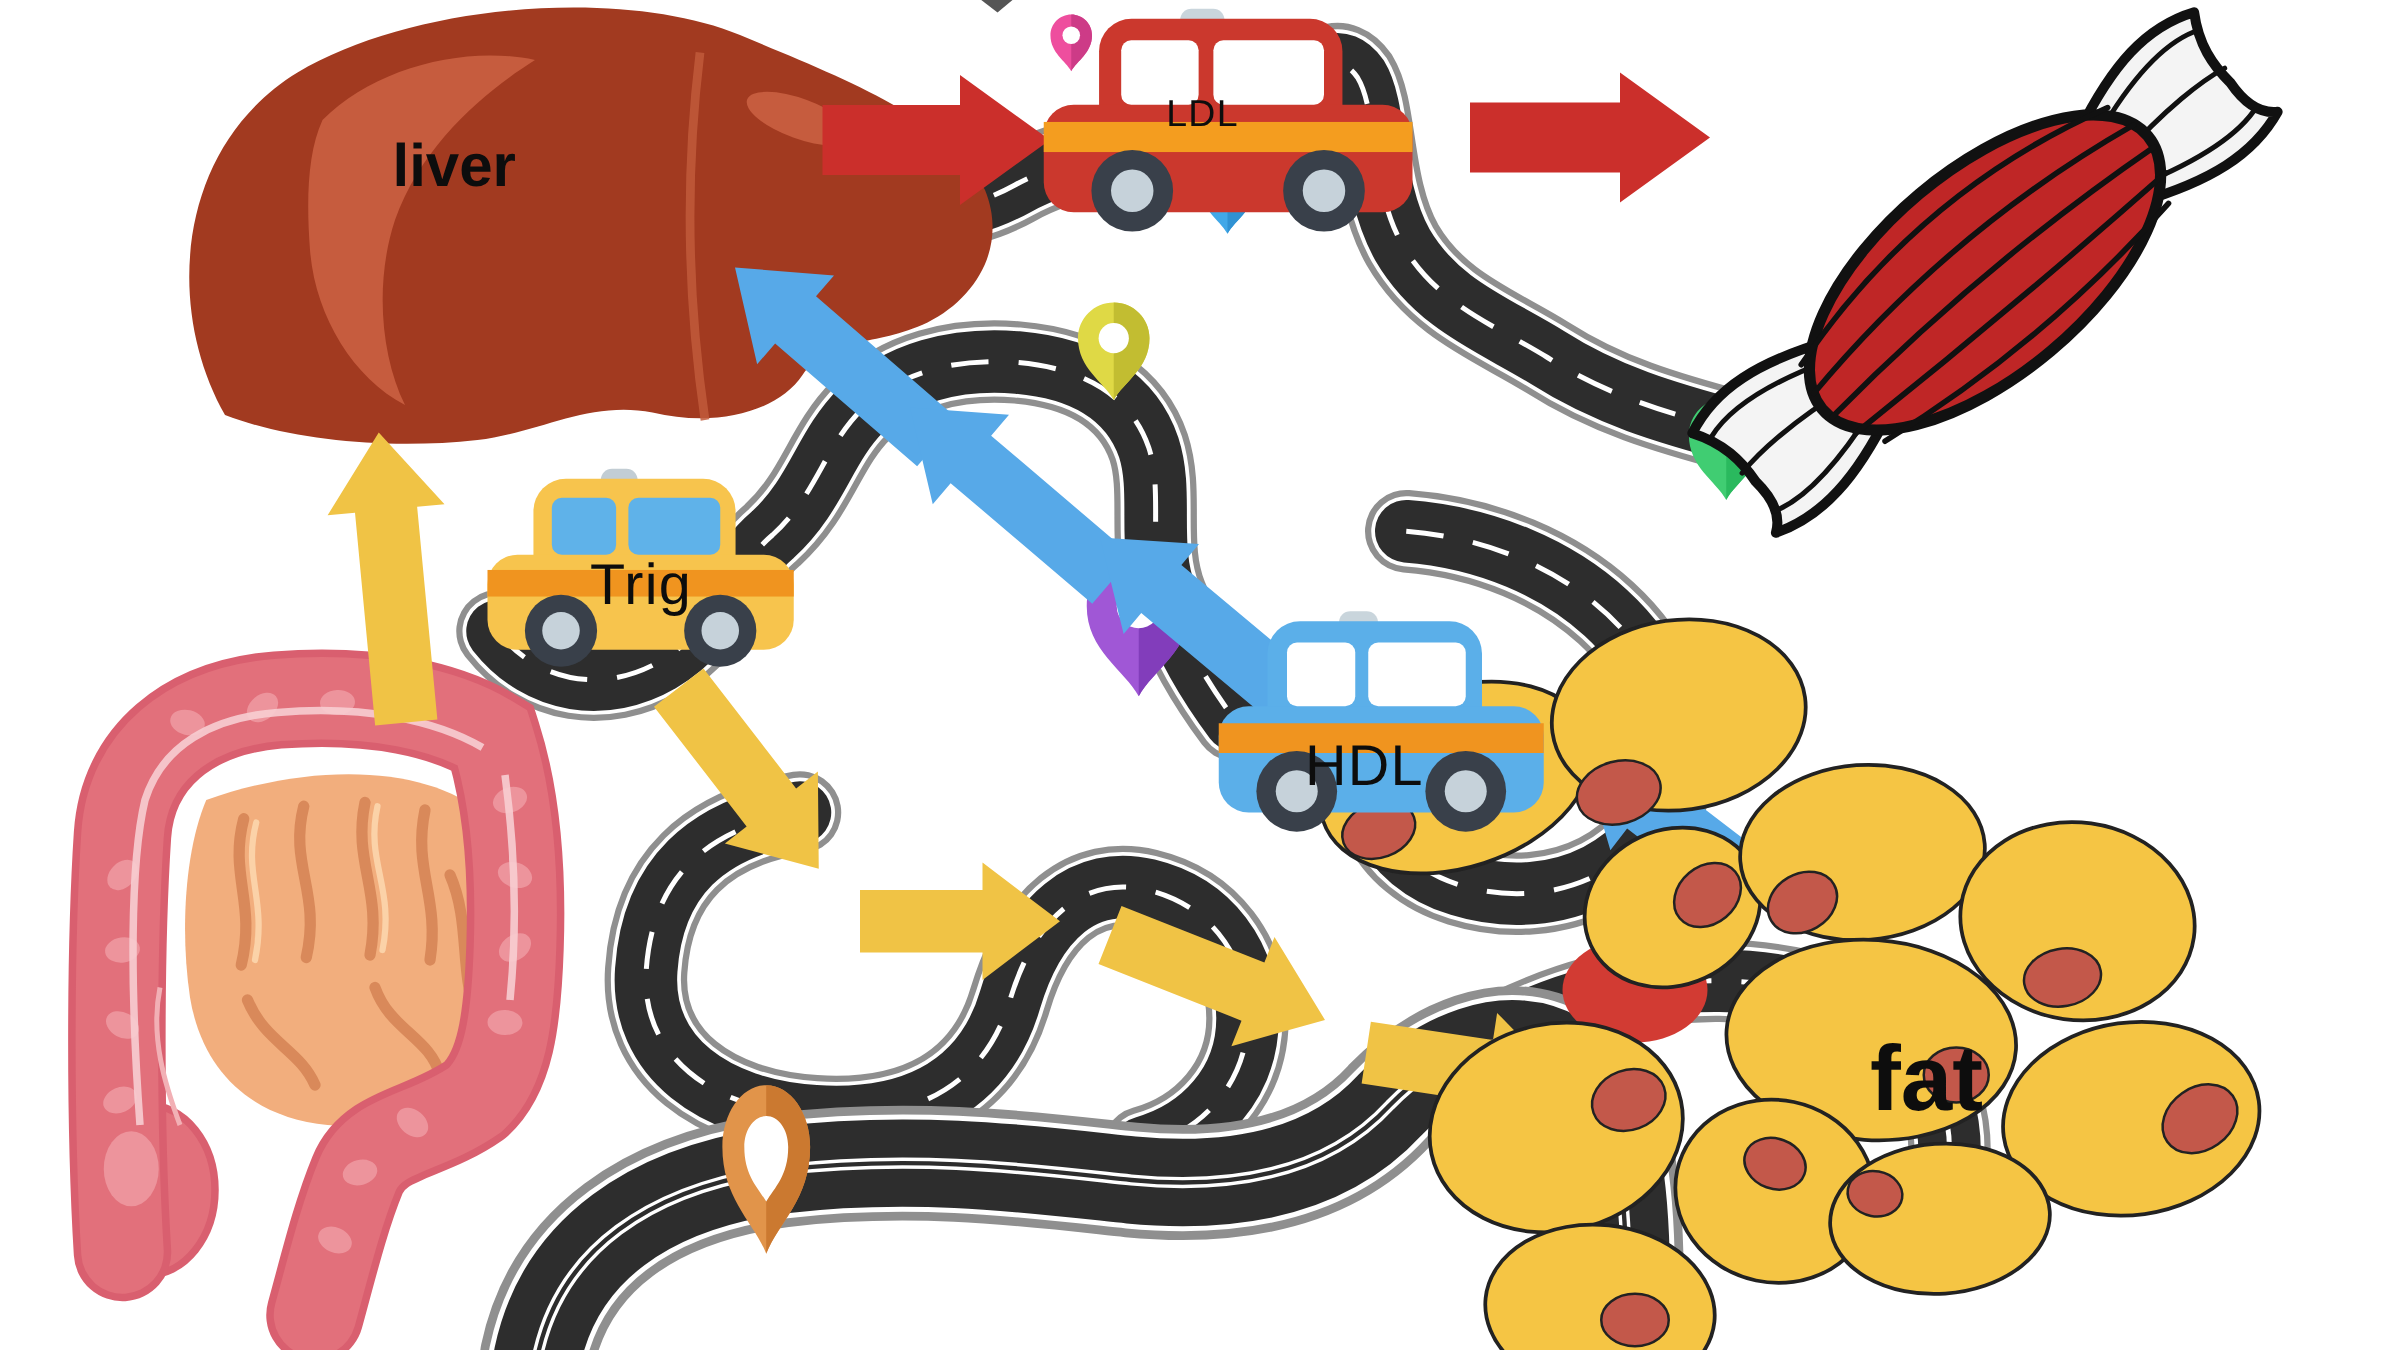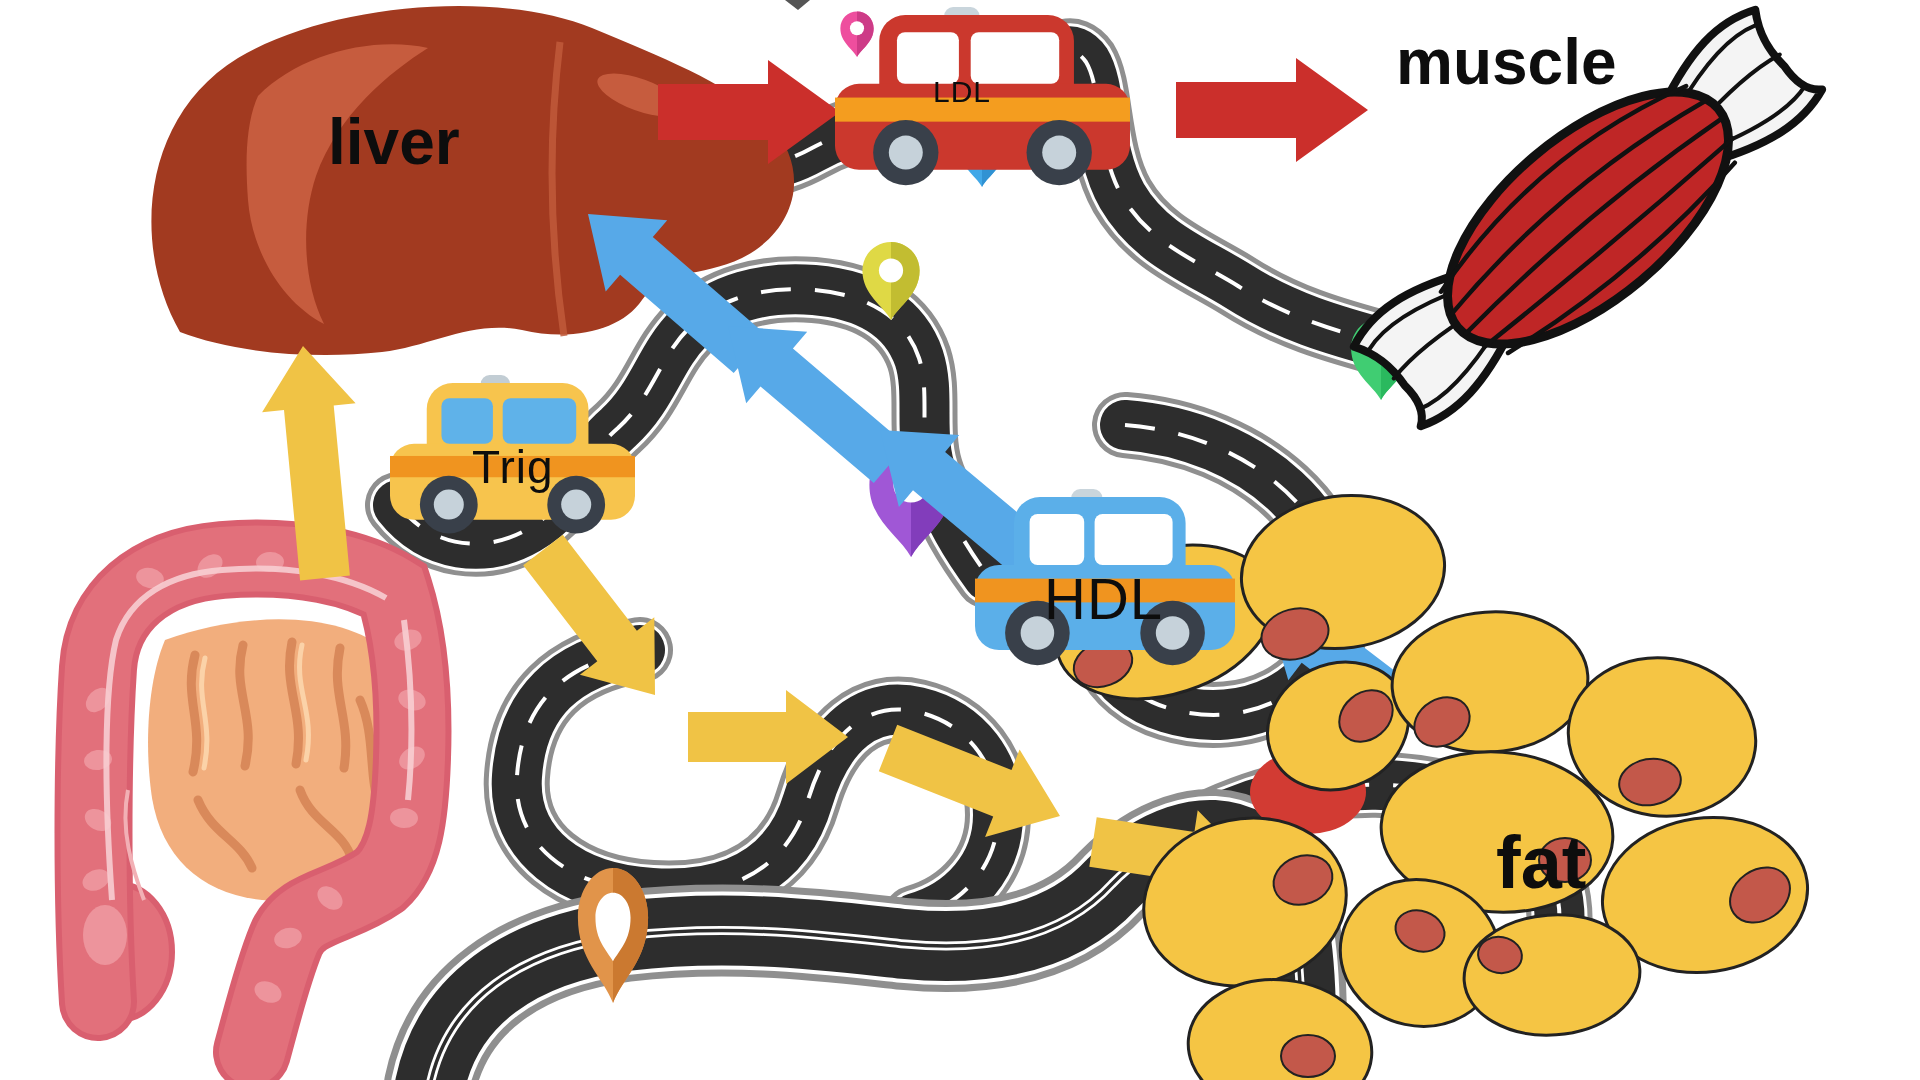--- a/index.html
+++ b/index.html
@@ -4,27 +4,27 @@
 <style>
   html,body{margin:0;padding:0;background:#fff;}
   .stage{
     position:relative;width:1920px;height:1080px;background:#fff;overflow:hidden;
     font-family:"Liberation Sans",sans-serif;
   }
   .stage svg{position:absolute;left:0;top:0;}
   .lbl{position:absolute;color:#0d0d0d;line-height:1;white-space:nowrap;}
   .organ-lbl{font-weight:700;letter-spacing:0px;}
   .car-lbl{font-weight:400;letter-spacing:1px;}
-  #lbl-liver{left:328px;top:110px;font-size:64px;}
+  #lbl-liver{left:314px;top:110px;font-size:48px;}
   #lbl-muscle{left:1396px;top:30px;font-size:64px;}
   #lbl-intestines{left:116px;top:706px;font-size:60px;}
   #lbl-fat{left:1496px;top:814px;font-size:74px;margin-top:12px;}
   #lbl-ldl{left:933px;top:77px;font-size:30px;}
   #lbl-trig{left:472px;top:444px;font-size:46px;}
-  #lbl-hdl{left:1044px;top:570px;font-size:58px;}
+  #lbl-hdl{left:1044px;top:589px;font-size:46px;}
 </style>
 </head>
 <body>
 
 <div class="stage">
   <svg id="scene" width="1920" height="1080" viewBox="0 0 1920 1080">
       <g>
         <g>
           <path d="M 548,182 C 605,128 655,118 700,148 C 738,172 772,170 812,148 C 852,126 915,112 968,118 C 1008,123 1028,108 1043,78 C 1056,52 1072,42 1086,62 C 1102,88 1096,150 1122,196 C 1150,244 1196,260 1238,286 C 1285,316 1332,330 1392,346" fill="none" stroke="#8F8F8F" stroke-width="66" stroke-linecap="round"></path>
           <path d="M 548,182 C 605,128 655,118 700,148 C 738,172 772,170 812,148 C 852,126 915,112 968,118 C 1008,123 1028,108 1043,78 C 1056,52 1072,42 1086,62 C 1102,88 1096,150 1122,196 C 1150,244 1196,260 1238,286 C 1285,316 1332,330 1392,346" fill="none" stroke="#FFFFFF" stroke-width="56" stroke-linecap="round"></path>
@@ -255,18 +255,17 @@
         <path d="M -160,-38 Q 0,-84 160,-38" stroke="#111111" stroke-width="4.5" fill="none" stroke-linecap="round"></path>
         <path d="M -167,-14 Q 0,-44 167,-14" stroke="#111111" stroke-width="4.5" fill="none" stroke-linecap="round"></path>
         <path d="M -168,10 Q 0,-6 168,10" stroke="#111111" stroke-width="4.5" fill="none" stroke-linecap="round"></path>
         <path d="M -162,32 Q 0,36 162,32" stroke="#111111" stroke-width="4.5" fill="none" stroke-linecap="round"></path>
         <path d="M -148,52 Q 0,74 148,52" stroke="#111111" stroke-width="4.5" fill="none" stroke-linecap="round"></path>
       </g>
       <polygon points="785,0 810,0 798,10" fill="#555"></polygon>
     </svg>
 
   <div id="lbl-liver" class="lbl organ-lbl">liver</div>
-  <div id="lbl-muscle" class="lbl organ-lbl">muscle</div>
   <div id="lbl-fat" class="lbl organ-lbl">fat</div>
   <div id="lbl-ldl" class="lbl car-lbl">LDL</div>
   <div id="lbl-trig" class="lbl car-lbl">Trig</div>
   <div id="lbl-hdl" class="lbl car-lbl">HDL</div>
 </div>
 
 </body></html>

